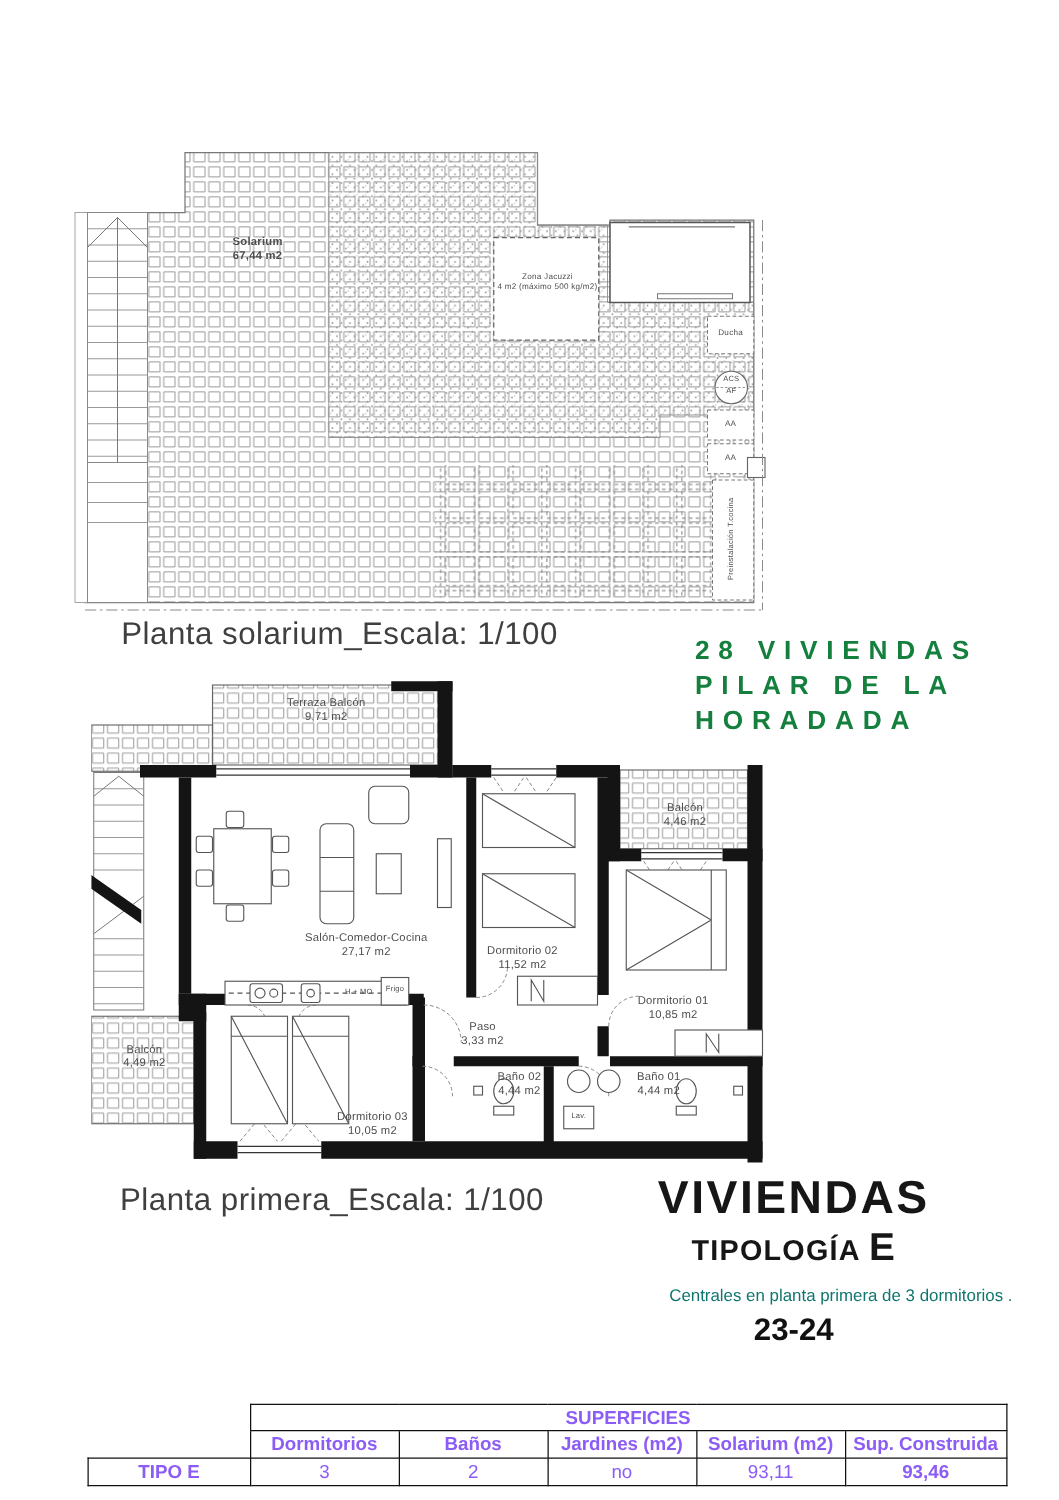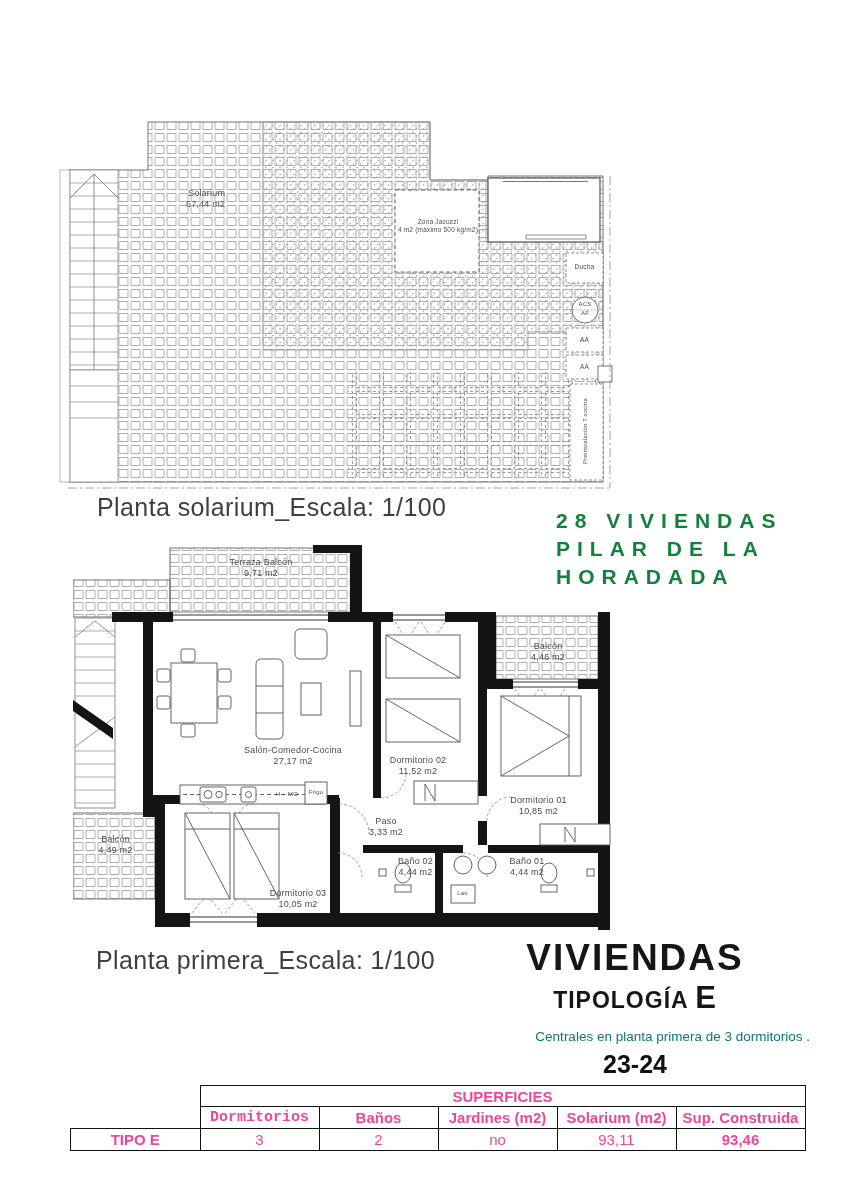--- a/index.html
+++ b/index.html
@@ -4,45 +4,45 @@
 <style>
   html,body{margin:0;padding:0;background:#e8e8e8;}
   .page{position:relative;width:847px;height:1200px;background:#ffffff;margin:0 auto;
         font-family:"Liberation Sans",sans-serif;color:#1c1c1c;overflow:hidden;}
   .abs{position:absolute;}
   
   .rlabel{position:absolute;color:#4d4d4d;font-size:9px;line-height:11px;text-align:center;
           letter-spacing:.2px;white-space:nowrap;}
   .rlabel.sm{font-size:6.5px;line-height:7.5px;}
   .rlabel.xs{font-size:6px;line-height:6.5px;}
-  .rlabel.left{text-align:right;}
+  .rlabel.left{text-align:center;font-weight:bold;}
   .rot{transform:rotate(-90deg);transform-origin:0 0;}
   
   .caption{position:absolute;font-size:25px;color:#3f3f3f;letter-spacing:.4px;}
   
   .projtitle{position:absolute;left:556px;top:507px;width:250px;font-weight:bold;
              font-size:21px;line-height:28px;letter-spacing:7px;color:#15803d;white-space:nowrap;}
   .unitblock{position:absolute;left:494px;top:938px;width:282px;text-align:center;color:#161616;}
   .unitblock .big{font-size:37px;font-weight:bold;letter-spacing:2px;line-height:40px;}
   .unitblock .sub{font-size:23px;font-weight:bold;letter-spacing:1px;margin-top:2px;}
   .unitblock .sub .letter{font-size:31px;}
   .note{position:absolute;left:460px;top:1029px;width:350px;text-align:right;
         font-size:13.5px;color:#0f766e;}
   .unitnums{position:absolute;left:494px;top:1050px;width:282px;text-align:center;
             font-size:25px;font-weight:bold;color:#111;}
   
-  table.stable{position:absolute;left:70px;top:1085px;border-collapse:collapse;
-               font-size:15px;color:#ec4899;}
+  table.stable{position:absolute;left:70px;top:1123px;border-collapse:collapse;
+               font-size:15px;color:#8b5cf6;}
   table.stable td,table.stable th{border:1.6px solid #111;height:21px;padding:0 4px;
                text-align:center;vertical-align:middle;}
   table.stable .blank{border:none;width:121px;}
   table.stable .title{font-weight:bold;height:20px;}
   table.stable th{font-weight:bold;}
   table.stable .tipoe{font-weight:bold;}
-  table.stable .c1{width:110px;font-family:Liberation Mono, monospace;} table.stable .c2{width:110px;}
+  table.stable .c1{width:110px;} table.stable .c2{width:110px;}
   table.stable .c3{width:110px;} table.stable .c4{width:110px;} table.stable .c5{width:120px;}
   .bold{font-weight:bold;}
 </style>
 </head>
 <body>
 
 <div class="page">
 
   <div class="abs" style="left:58px;top:120px;width:562px;height:372px;">
     <svg viewBox="0 0 562 372" width="562" height="372">

